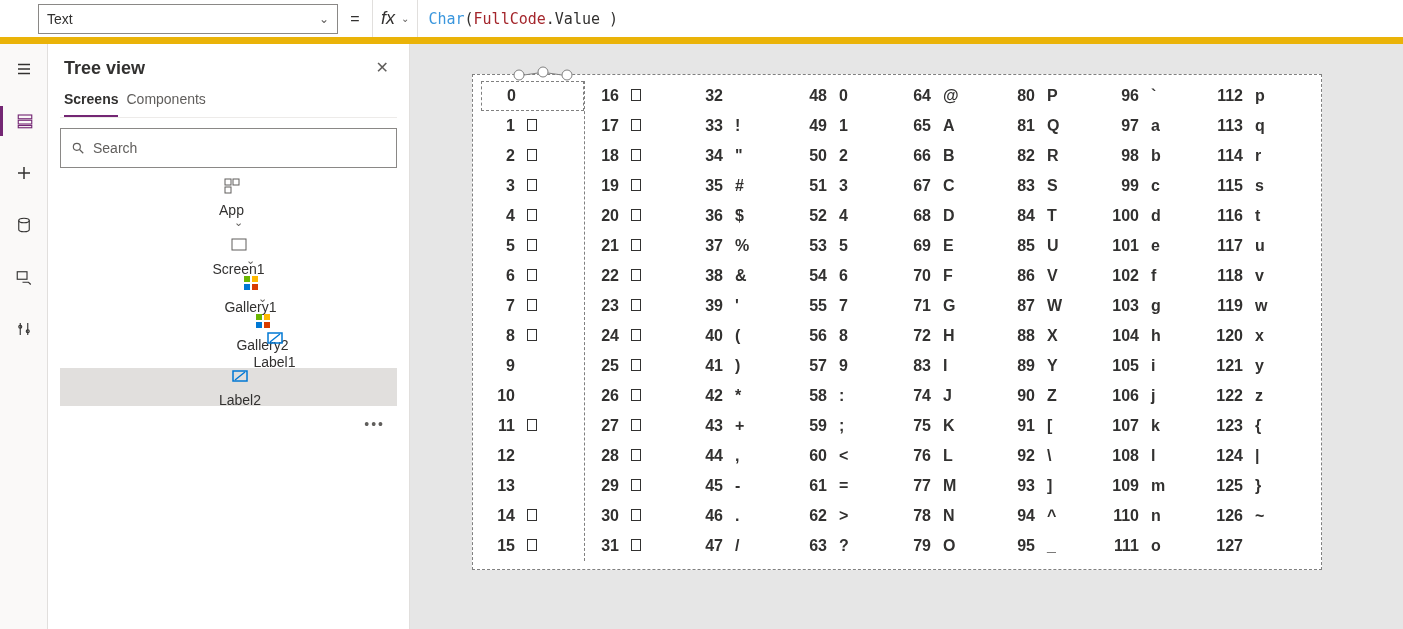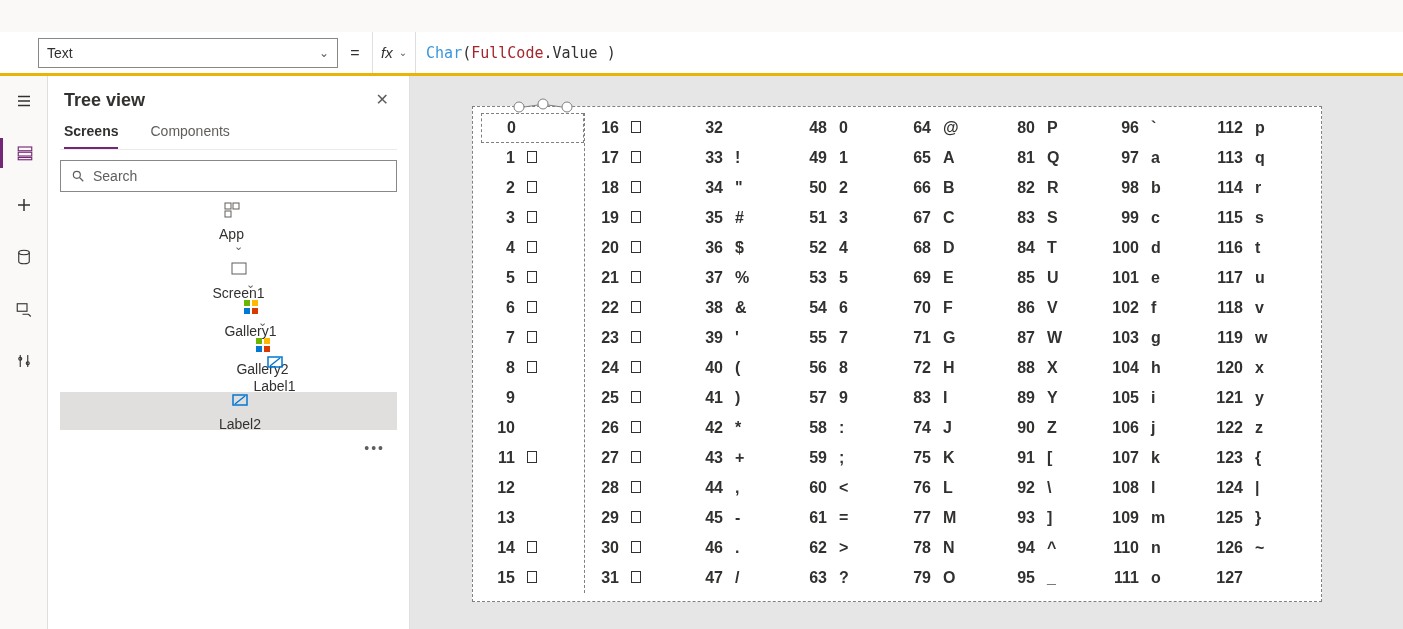--- a/index.html
+++ b/index.html
@@ -1,44 +1,44 @@
 <!DOCTYPE html>
 <html><head>
 <meta charset="utf-8">
 <style>
   * { box-sizing: border-box; margin: 0; padding: 0; }
   body { font-family: "Segoe UI", Arial, sans-serif; width: 1403px; height: 629px; background: #faf9f8; color: #323130; overflow: hidden; }
 
   
-  .topbar { display: flex; align-items: center; height: 44px; border-bottom: 3px solid #eab308; background: #fff; margin-top: 32px; }
+  .topbar { display: flex; align-items: center; height: 44px; border-bottom: 7px solid #eab308; background: #fff; }
   .prop-select { margin-left: 38px; width: 300px; height: 30px; border: 1px solid #8a8886; display: flex; align-items: center; padding: 0 8px; font-size: 14px; justify-content: space-between; background:#fff;}
   .prop-select .chev { font-size: 12px; color:#605e5c;}
   .eq { width: 34px; text-align: center; font-size: 16px; color:#323130;}
   .fx-box { display:flex; align-items:center; gap:6px; padding:0 8px; border-left:1px solid #e1dfdd; height:100%;}
-  .fx { font-style: italic; font-size: 15px; }
+  .fx { font-style: italic; font-size: 18px; }
   .fx-chev { font-size:10px; color:#605e5c;}
   .formula { font-family: Consolas, monospace; font-size: 15px; padding-left: 10px; flex:1; height:100%; display:flex; align-items:center; border-left:1px solid #e1dfdd;}
   .tok-fn{color:#3a96dd;} .tok-kw{color:#a4262c;} .tok-plain{color:#323130;}
 
   
   .main { display:flex; height: calc(100% - 44px); }
 
   .rail { width: 48px; background:#faf9f8; border-right:1px solid #e1dfdd; display:flex; flex-direction:column; align-items:center; padding-top:10px; gap:22px;}
   .rail .ico { width:48px; height:30px; display:flex; align-items:center; justify-content:center; color:#323130; font-size:16px;}
   .rail .ico.active { border-left:3px solid #742774; color:#742774;}
   .rail svg{width:18px;height:18px;}
 
   .tree { width: 362px; background:#fff; border-right:1px solid #e1dfdd; padding: 14px 12px 0 12px; display:flex; flex-direction:column;}
   .tree-head{display:flex;justify-content:space-between;padding:0 8px 6px 4px;}
   .tree-title{font-size:18px;font-weight:600;}
   .close-x{font-size:16px;color:#605e5c;}
-  .tabs{display:flex;gap:32px;padding:6px 4px 0;font-size:14px;border-bottom:1px solid #edebe9;}
+  .tabs{display:flex;gap:8px;padding:6px 4px 0;font-size:14px;border-bottom:1px solid #edebe9;}
   .tab{padding-bottom:8px;color:#605e5c;}
   .tab.active{color:#323130;border-bottom:2px solid #742774;font-weight:600;}
-  .search{margin:10px 0;display:flex;align-items:center;gap:8px;border:1px solid #8a8886;height:32px;padding:0 10px;font-size:14px;color:#605e5c;}
+  .search{margin:10px 0;display:flex;align-items:center;gap:8px;border:1px solid #8a8886;height:40px;padding:0 10px;font-size:14px;color:#605e5c;}
   .node{display:flex;align-items:center;gap:8px;height:38px;font-size:14px;padding-left:6px;flex-direction:column;}
   .node .chev{width:14px;text-align:center;color:#605e5c;font-size:11px;}
   .indent1{padding-left:20px;} .indent2{padding-left:44px;} .indent3{padding-left:68px;} .indent4{padding-left:92px;}
   .node.selected{background:#e1dfdd;padding-left:23px;}
   .node .dots{margin-left:auto;margin-right:12px;color:#605e5c;letter-spacing:2px;}
   .ico-app,.ico-screen,.ico-gal,.ico-lbl{display:inline-flex;width:16px;height:16px;align-items:center;justify-content:center;}
   .ico-app svg,.ico-screen svg,.ico-gal svg,.ico-lbl svg{width:16px;height:16px;}
 
   
   .canvas{flex:1;background:#e6e6e6;position:relative;overflow:hidden;}

